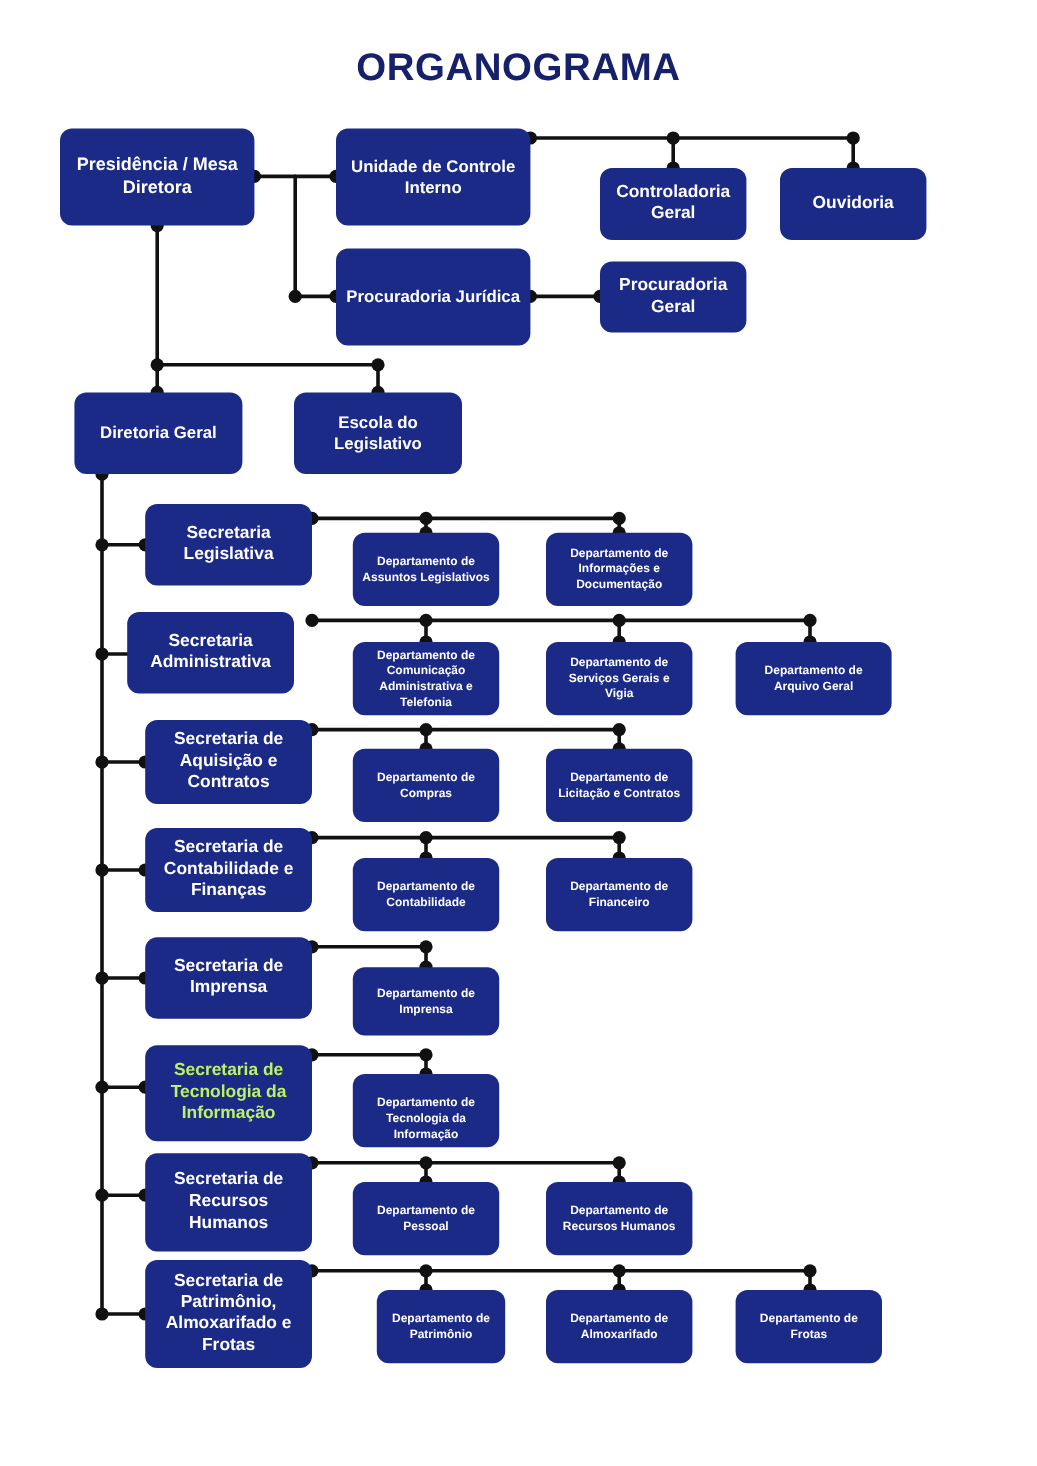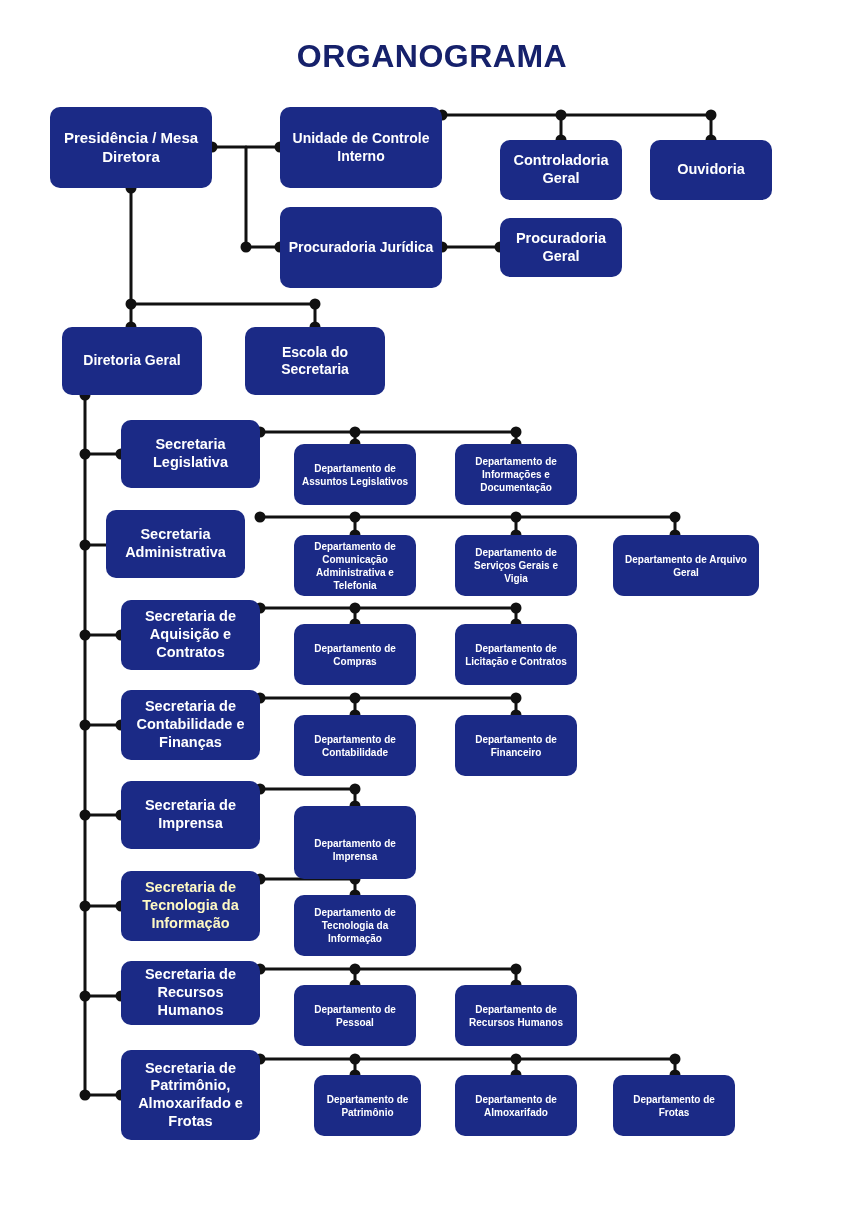--- a/index.html
+++ b/index.html
@@ -13,21 +13,21 @@
   .title{
     position:absolute;left:0;top:38px;width:864px;text-align:center;
     font-size:32px;font-weight:bold;letter-spacing:.5px;
     color:#16216b;
   }
   .node{
     position:absolute;box-sizing:border-box;
     background:#1b2a86;border-radius:10px;
     color:#ffffff;display:flex;align-items:center;justify-content:center;
     text-align:center;font-weight:bold;line-height:1.22;
-    padding:16px 6px;
+    padding:4px 6px;
   }
   .lvl1{font-size:15px;}
   .lvl2{font-size:14px;}
   .lvl3{font-size:14.5px;}
   .sec{font-size:14.5px;}
   .dep{font-size:10px;line-height:1.3;}
 </style>
 </head>
 <body style="background: rgb(255, 255, 255);">
 
@@ -168,41 +168,41 @@
       <div class="node lvl2" style="left: 280px; top: 207px; width: 162px; height: 81px; background: rgb(27, 42, 134); color: rgb(255, 255, 255);">
         <span>Procuradoria Jurídica</span>
       </div>
       <div class="node lvl3" style="left: 500px; top: 218px; width: 122px; height: 59px; background: rgb(27, 42, 134); color: rgb(255, 255, 255);">
         <span>Procuradoria Geral</span>
       </div>
       <div class="node lvl2" style="left: 62px; top: 327px; width: 140px; height: 68px; background: rgb(27, 42, 134); color: rgb(255, 255, 255);">
         <span>Diretoria Geral</span>
       </div>
       <div class="node lvl2" style="left: 245px; top: 327px; width: 140px; height: 68px; background: rgb(27, 42, 134); color: rgb(255, 255, 255);">
-        <span>Escola do Secretaria</span>
+        <span>Escola do Legislativo</span>
       </div>
       <div class="node sec" style="left: 121px; top: 420px; width: 139px; height: 68px; background: rgb(27, 42, 134); color: rgb(255, 255, 255);">
         <span>Secretaria Legislativa</span>
       </div>
       <div class="node dep" style="left: 294px; top: 444px; width: 122px; height: 61px; background: rgb(27, 42, 134); color: rgb(255, 255, 255);">
         <span>Departamento de Assuntos Legislativos</span>
       </div>
       <div class="node dep" style="left: 455px; top: 444px; width: 122px; height: 61px; background: rgb(27, 42, 134); color: rgb(255, 255, 255);">
         <span>Departamento de Informações e Documentação</span>
       </div>
       <div class="node sec" style="left: 106px; top: 510px; width: 139px; height: 68px; background: rgb(27, 42, 134); color: rgb(255, 255, 255);">
         <span>Secretaria Administrativa</span>
       </div>
       <div class="node dep" style="left: 294px; top: 535px; width: 122px; height: 61px; background: rgb(27, 42, 134); color: rgb(255, 255, 255);">
         <span>Departamento de Comunicação Administrativa e Telefonia</span>
       </div>
       <div class="node dep" style="left: 455px; top: 535px; width: 122px; height: 61px; background: rgb(27, 42, 134); color: rgb(255, 255, 255);">
         <span>Departamento de Serviços Gerais e Vigia</span>
       </div>
-      <div class="node dep" style="left: 613px; top: 535px; width: 146px; height: 61px; background: rgb(27, 42, 134); color: rgb(255, 255, 255); border-radius: 11px;">
+      <div class="node dep" style="left: 613px; top: 535px; width: 130px; height: 61px; background: rgb(27, 42, 134); color: rgb(255, 255, 255);">
         <span>Departamento de Arquivo Geral</span>
       </div>
       <div class="node sec" style="left: 121px; top: 600px; width: 139px; height: 70px; background: rgb(27, 42, 134); color: rgb(255, 255, 255);">
         <span>Secretaria de Aquisição e Contratos</span>
       </div>
       <div class="node dep" style="left: 294px; top: 624px; width: 122px; height: 61px; background: rgb(27, 42, 134); color: rgb(255, 255, 255);">
         <span>Departamento de Compras</span>
       </div>
       <div class="node dep" style="left: 455px; top: 624px; width: 122px; height: 61px; background: rgb(27, 42, 134); color: rgb(255, 255, 255);">
         <span>Departamento de Licitação e Contratos</span>
@@ -212,30 +212,30 @@
       </div>
       <div class="node dep" style="left: 294px; top: 715px; width: 122px; height: 61px; background: rgb(27, 42, 134); color: rgb(255, 255, 255);">
         <span>Departamento de Contabilidade</span>
       </div>
       <div class="node dep" style="left: 455px; top: 715px; width: 122px; height: 61px; background: rgb(27, 42, 134); color: rgb(255, 255, 255);">
         <span>Departamento de Financeiro</span>
       </div>
       <div class="node sec" style="left: 121px; top: 781px; width: 139px; height: 68px; background: rgb(27, 42, 134); color: rgb(255, 255, 255);">
         <span>Secretaria de Imprensa</span>
       </div>
-      <div class="node dep" style="left: 294px; top: 806px; width: 122px; height: 73px; background: rgb(27, 42, 134); color: rgb(255, 255, 255); align-items: flex-end;">
+      <div class="node dep" style="left: 294px; top: 806px; width: 122px; height: 57px; background: rgb(27, 42, 134); color: rgb(255, 255, 255);">
         <span>Departamento de Imprensa</span>
       </div>
-      <div class="node sec" style="left: 121px; top: 871px; width: 139px; height: 70px; background: rgb(27, 42, 134); color: #fef9c3;">
+      <div class="node sec" style="left: 121px; top: 871px; width: 139px; height: 80px; background: rgb(27, 42, 134); color: #bef264;">
         <span>Secretaria de Tecnologia da Informação</span>
       </div>
-      <div class="node dep" style="left: 294px; top: 895px; width: 122px; height: 61px; background: rgb(27, 42, 134); color: rgb(255, 255, 255);">
+      <div class="node dep" style="left: 294px; top: 895px; width: 122px; height: 61px; background: rgb(27, 42, 134); color: rgb(255, 255, 255); align-items: flex-end;">
         <span>Departamento de Tecnologia da Informação</span>
       </div>
-      <div class="node sec" style="left: 121px; top: 961px; width: 139px; height: 64px; background: rgb(27, 42, 134); color: rgb(255, 255, 255);">
+      <div class="node sec" style="left: 121px; top: 961px; width: 139px; height: 82px; background: rgb(27, 42, 134); color: rgb(255, 255, 255);">
         <span>Secretaria de Recursos Humanos</span>
       </div>
       <div class="node dep" style="left: 294px; top: 985px; width: 122px; height: 61px; background: rgb(27, 42, 134); color: rgb(255, 255, 255);">
         <span>Departamento de Pessoal</span>
       </div>
       <div class="node dep" style="left: 455px; top: 985px; width: 122px; height: 61px; background: rgb(27, 42, 134); color: rgb(255, 255, 255);">
         <span>Departamento de Recursos Humanos</span>
       </div>
       <div class="node sec" style="left: 121px; top: 1050px; width: 139px; height: 90px; background: rgb(27, 42, 134); color: rgb(255, 255, 255);">
         <span>Secretaria de Patrimônio, Almoxarifado e Frotas</span>

